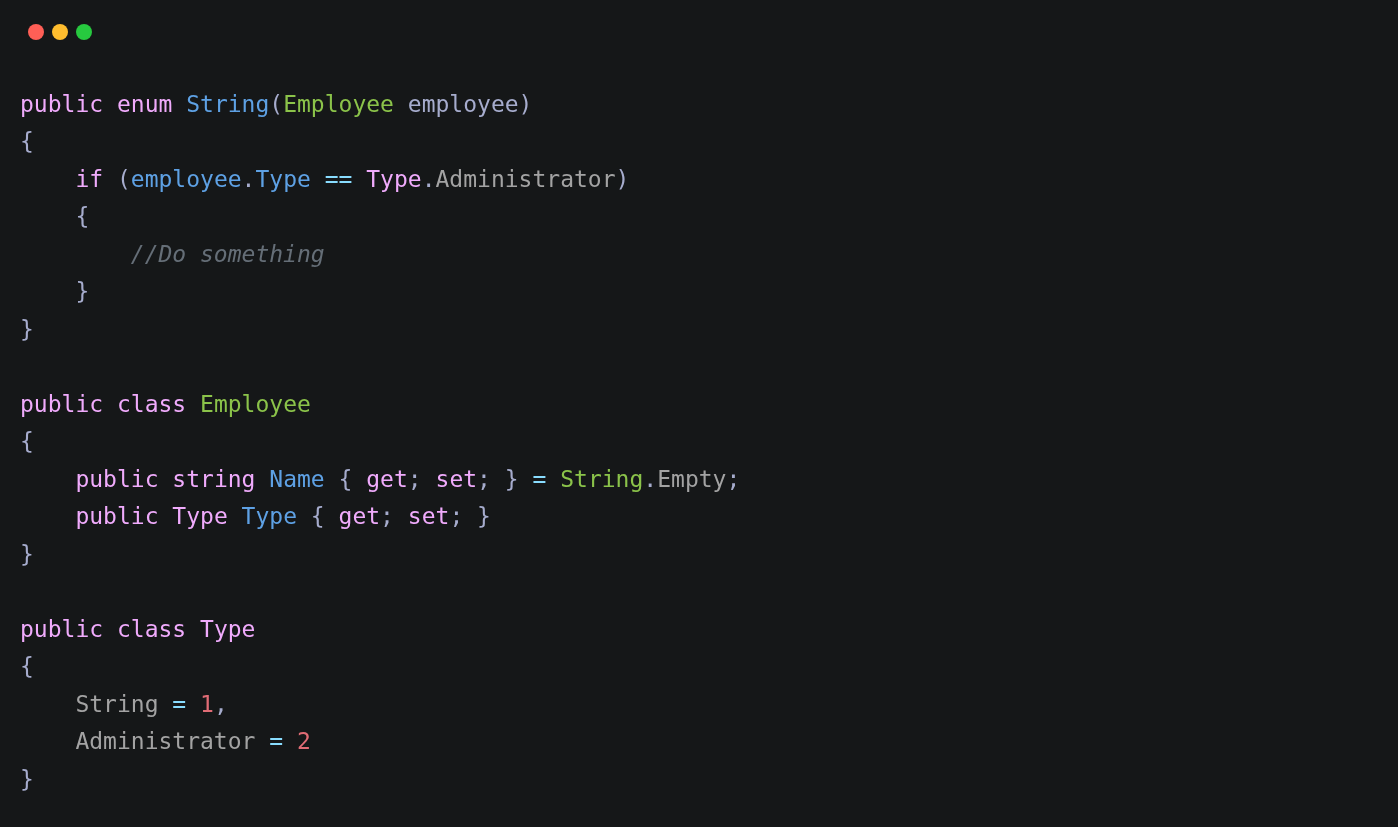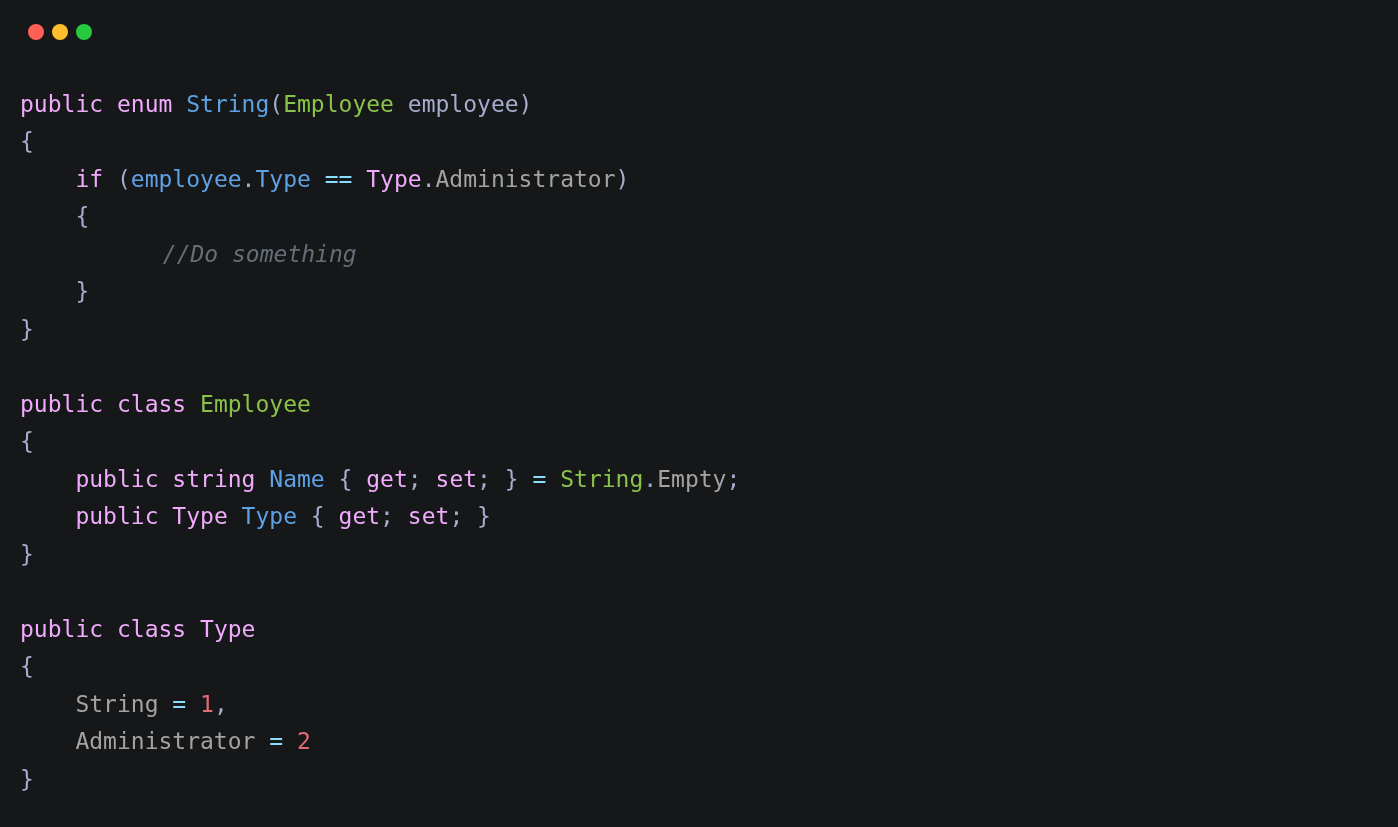--- a/index.html
+++ b/index.html
@@ -36,21 +36,21 @@
       white-space: pre;
     }
     .tok-keyword { color: #f0abfc; }
     .tok-func { color: #5ea1e4; }
     .tok-type { color: #8bc34a; }
     .tok-param { color: #a6accd; }
     .tok-prop { color: #5ea1e4; }
     .tok-punct { color: #a6accd; }
     .tok-brace { color: #a6accd; }
     .tok-operator { color: #89ddff; }
-    .tok-comment { color: #656e77; font-style: italic; margin-left: 32px; }
+    .tok-comment { color: #656e77; font-style: italic; }
     .tok-number { color: #e06c75; }
     .tok-member { color: #a3a3a3; }
     .tok-ident { color: #5ea1e4; }
   </style>
 </head>
 <body>
 
 <div class="titlebar">
   <div class="traffic-light red"></div>
   <div class="traffic-light yellow"></div>

